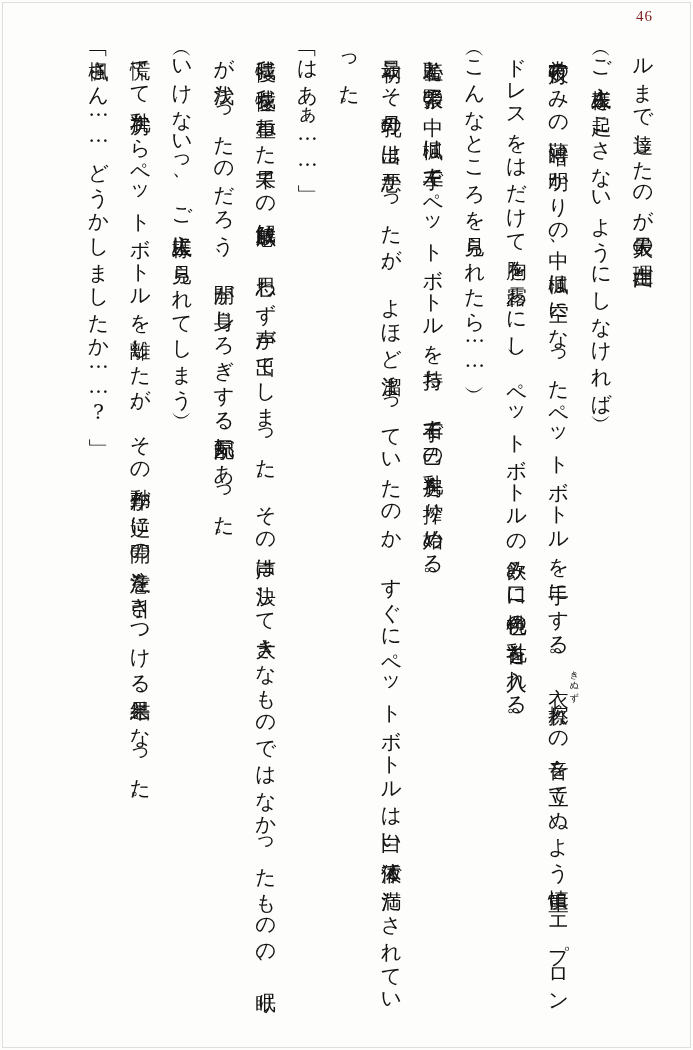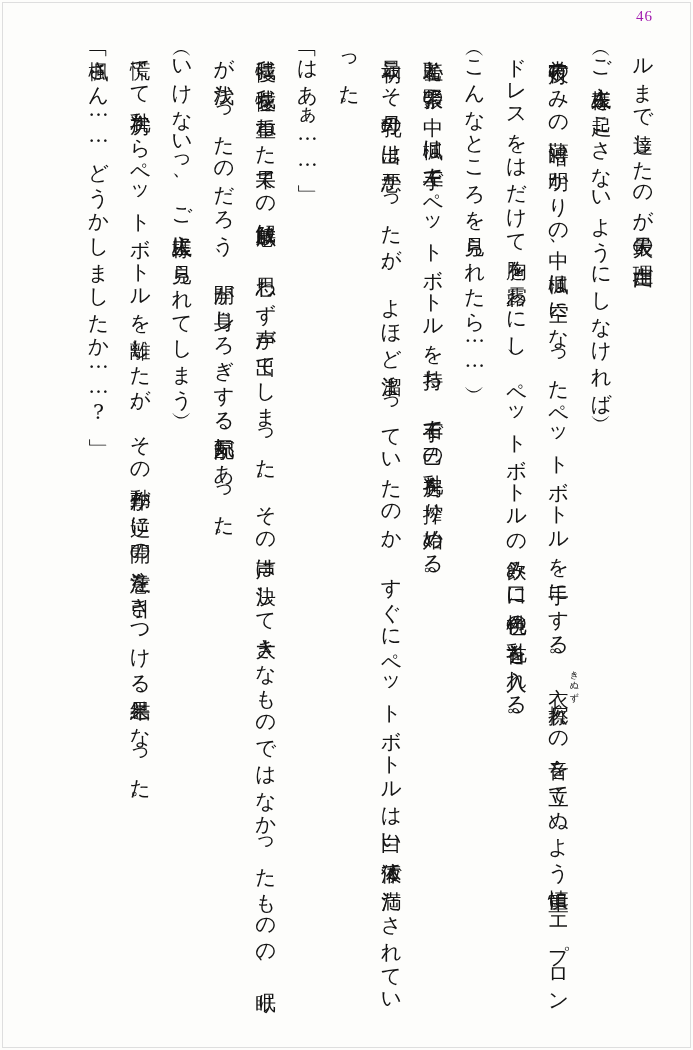--- a/index.html
+++ b/index.html
@@ -22,21 +22,21 @@
     background: #fdfdfb;
   }
 
   
   #page-number {
     position: absolute;
     top: 8px;
     right: 40px;
     font-size: 15px;
     letter-spacing: 1px;
-    color: #a21caf;
+    color: #7f1d1d;
     font-family: "Liberation Serif", serif;
   }
 
   
   #text-block {
     position: absolute;
     top: 44px;
     left: 24px;
     right: 30px;
     height: 960px;

